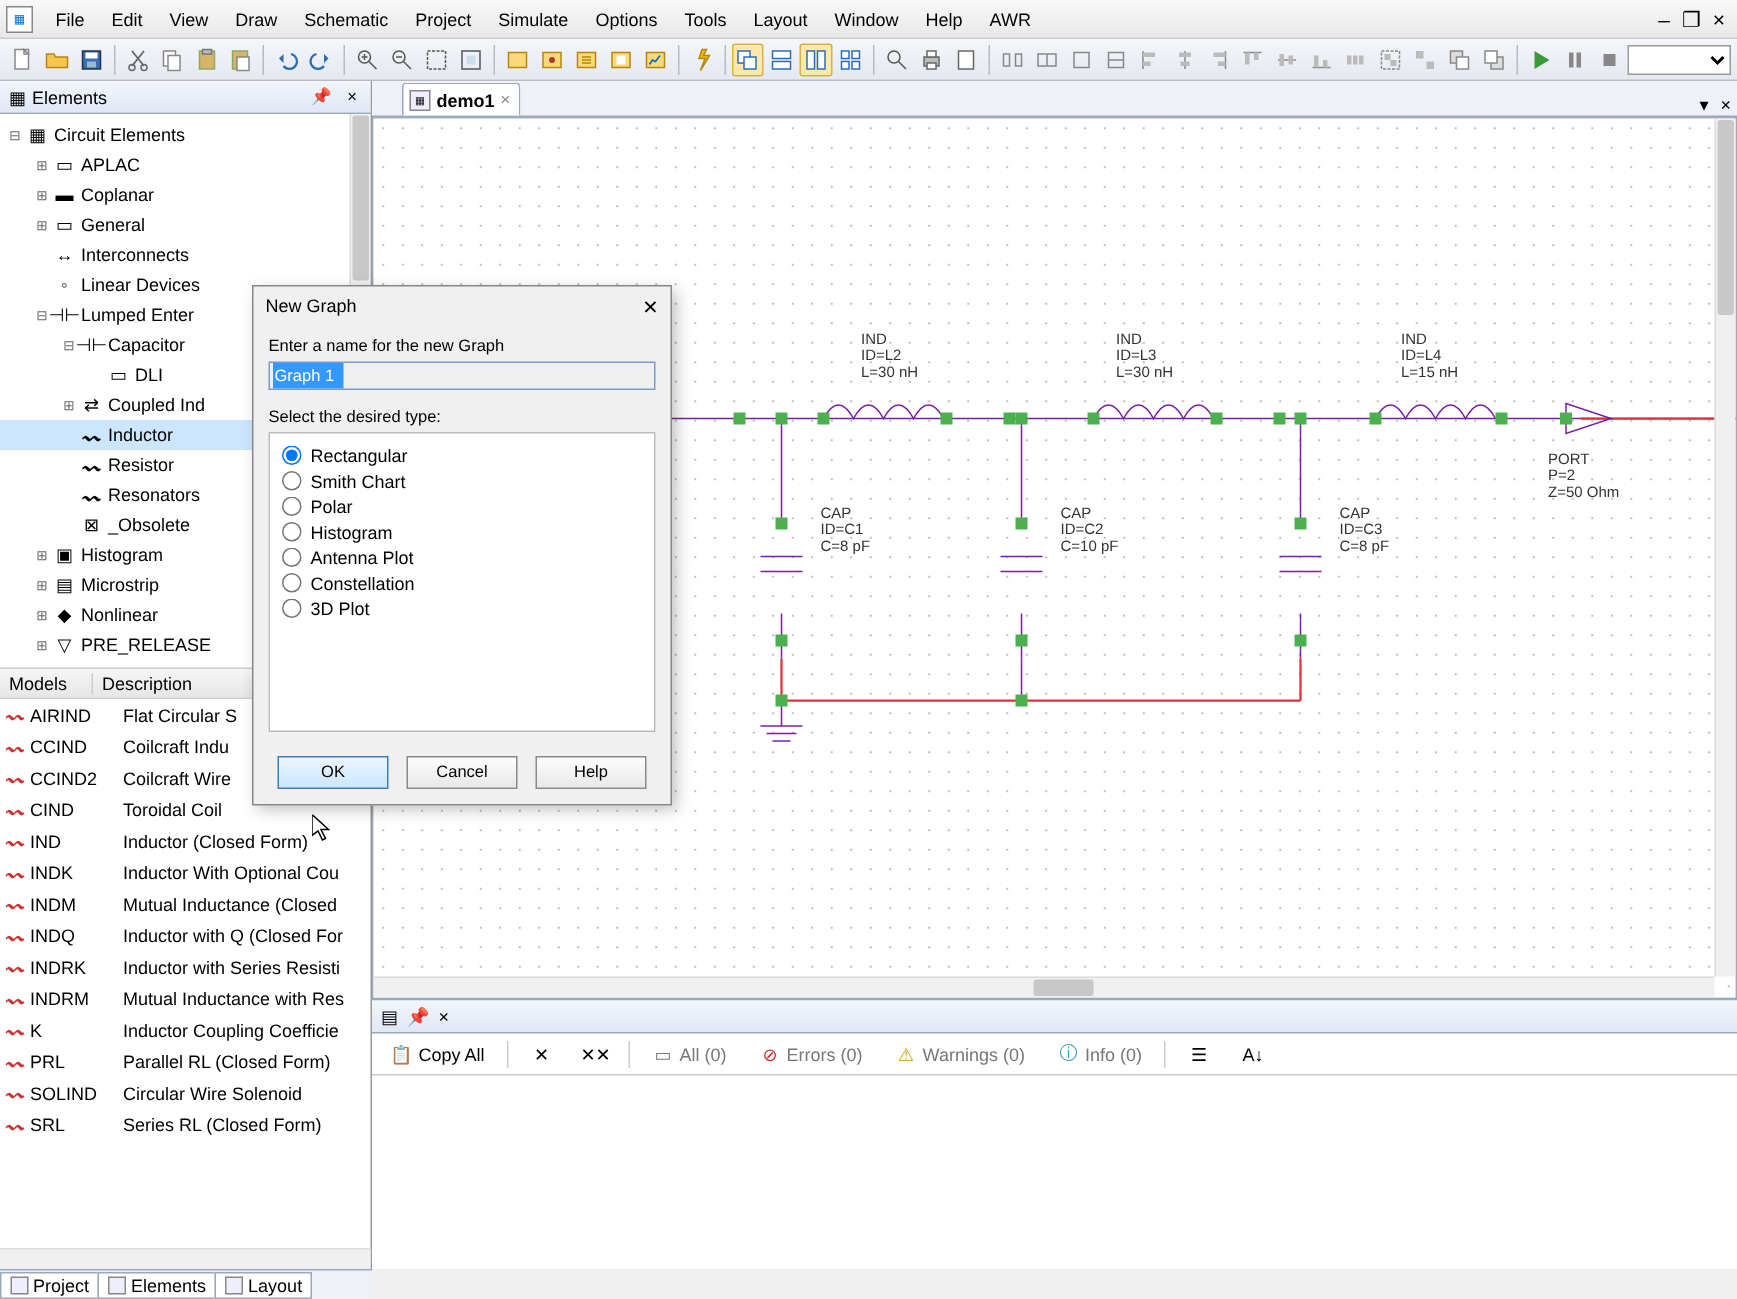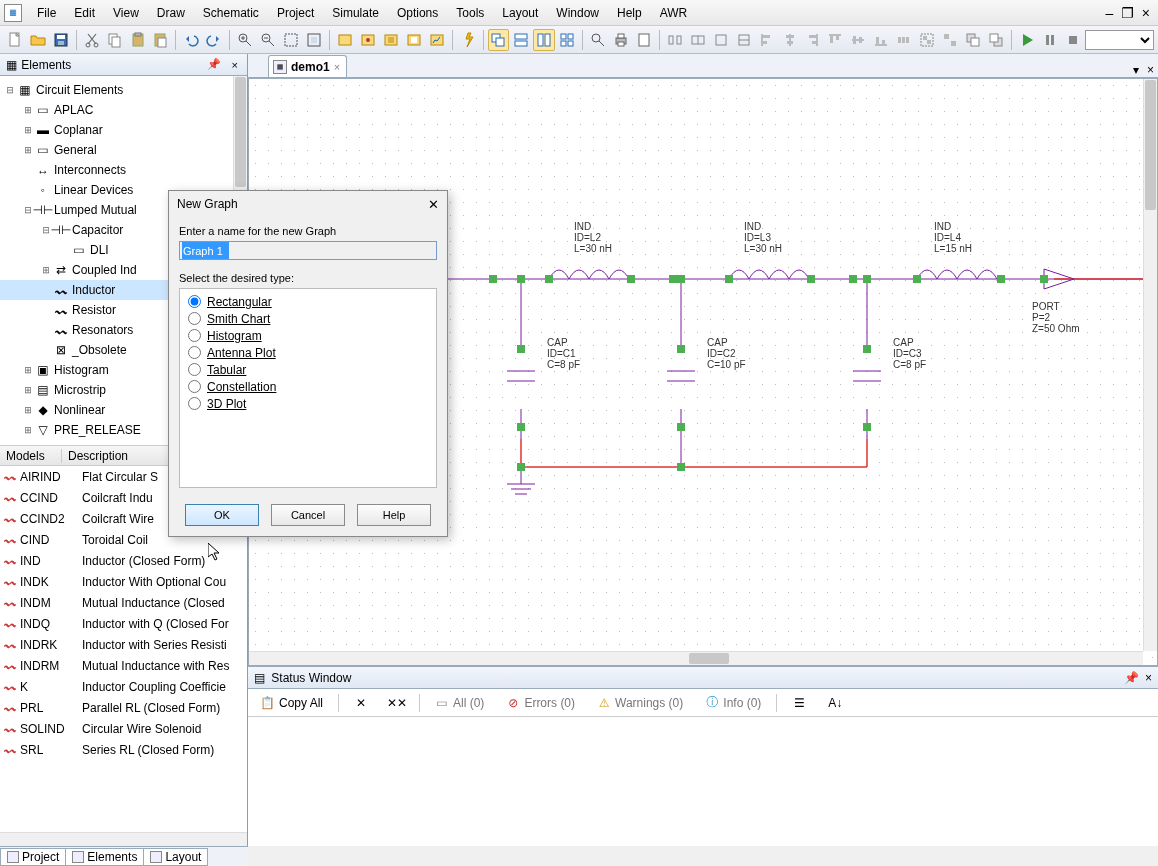--- a/index.html
+++ b/index.html
@@ -83,21 +83,21 @@
 
 .dialog { position:absolute; left:168px; top:190px; width:280px; background:#f0f0f0; border:1px solid #888; box-shadow:3px 3px 10px rgba(0,0,0,0.25);}
 .dialog-title { height:26px; display:flex; align-items:center; padding:0 8px; font-size:12px;}
 .dialog-title .t{flex:1;}
 .dialog-title .x{cursor:default; font-size:13px;}
 .dialog-body { padding:8px 10px 10px;}
 .dialog-body .lbl{ font-size:11px; margin-bottom:4px; display:block;}
 .dialog-body input[type=text]{ width:100%; height:19px; border:1px solid #7a9ac9; background:#fff; padding:0 3px; font-size:11px; color:#003399;}
 .dialog-body input[type=text]::selection{ background:#06c; color:#fff;}
 .type-box{ border:1px solid #bbb; background:#fff; padding:6px 8px; margin-top:4px; min-height:200px;}
-.type-row{ display:flex; align-items:flex-start; gap:6px; height:17px; font-size:11px;text-decoration:underline;}
+.type-row{ display:flex; align-items:center; gap:6px; height:17px; font-size:11px;}
 .type-row input[type=radio]{ margin:0; }
 .dialog-buttons{ display:flex; justify-content:center; gap:12px; padding:6px 10px 10px;}
 .dialog-buttons button{ width:74px; height:22px; font-size:11px; background:linear-gradient(#fdfdfd,#e8e8e8); border:1px solid #8a8a8a; cursor:default;}
 .dialog-buttons button.primary{ border:1px solid #3c7fb1; background:linear-gradient(#eaf6ff,#cde6ff);}
 
 .fake-cursor { position:absolute; left:208px; top:543px; pointer-events:none; }
 </style>
 </head>
 <body>
 
@@ -442,21 +442,21 @@
           <span class="lbl">Interconnects</span>
         </div>
         <div class="tree-row" style="padding-left: 22px;">
           <span class="exp"></span>
           <span class="ico">◦</span>
           <span class="lbl">Linear Devices</span>
         </div>
         <div class="tree-row" style="padding-left: 22px;">
           <span class="exp">⊟</span>
           <span class="ico">⊣⊢</span>
-          <span class="lbl">Lumped Mutual</span>
+          <span class="lbl">Lumped Enter</span>
         </div>
         <div class="tree-row" style="padding-left: 40px;">
           <span class="exp">⊟</span>
           <span class="ico">⊣⊢</span>
           <span class="lbl">Capacitor</span>
         </div>
         <div class="tree-row" style="padding-left: 58px;">
           <span class="exp"></span>
           <span class="ico">▭</span>
           <span class="lbl">DLI</span>
@@ -721,21 +721,20 @@
           <div class="thumb"></div>
         </div>
       <div class="canvas-scroll-h">
           <div class="thumb"></div>
         </div>
     </div>
 
     <div class="status-window">
       <div class="status-header">
         <span>▤</span>
-        <span class="title">Status Window</span>
         <span>📌</span>
         <span>×</span>
       </div>
       <div class="status-toolbar">
         <div class="status-btn active">
           <span class="ico">📋</span>
           <span>Copy All</span>
         </div>
         <div class="status-sep"></div>
         <div class="status-btn active">
@@ -803,29 +802,29 @@
         <label class="type-row">
           <input type="radio" name="gt" checked="" style="">
           <span>Rectangular</span>
         </label>
         <label class="type-row">
           <input type="radio" name="gt" style="">
           <span>Smith Chart</span>
         </label>
         <label class="type-row">
           <input type="radio" name="gt" style="">
+          <span>Polar</span>
+        </label>
+        <label class="type-row">
+          <input type="radio" name="gt" style="">
           <span>Histogram</span>
         </label>
         <label class="type-row">
           <input type="radio" name="gt" style="">
           <span>Antenna Plot</span>
-        </label>
-        <label class="type-row">
-          <input type="radio" name="gt" style="">
-          <span>Tabular</span>
         </label>
         <label class="type-row">
           <input type="radio" name="gt" style="">
           <span>Constellation</span>
         </label>
         <label class="type-row">
           <input type="radio" name="gt" style="">
           <span>3D Plot</span>
         </label>
       </div>

